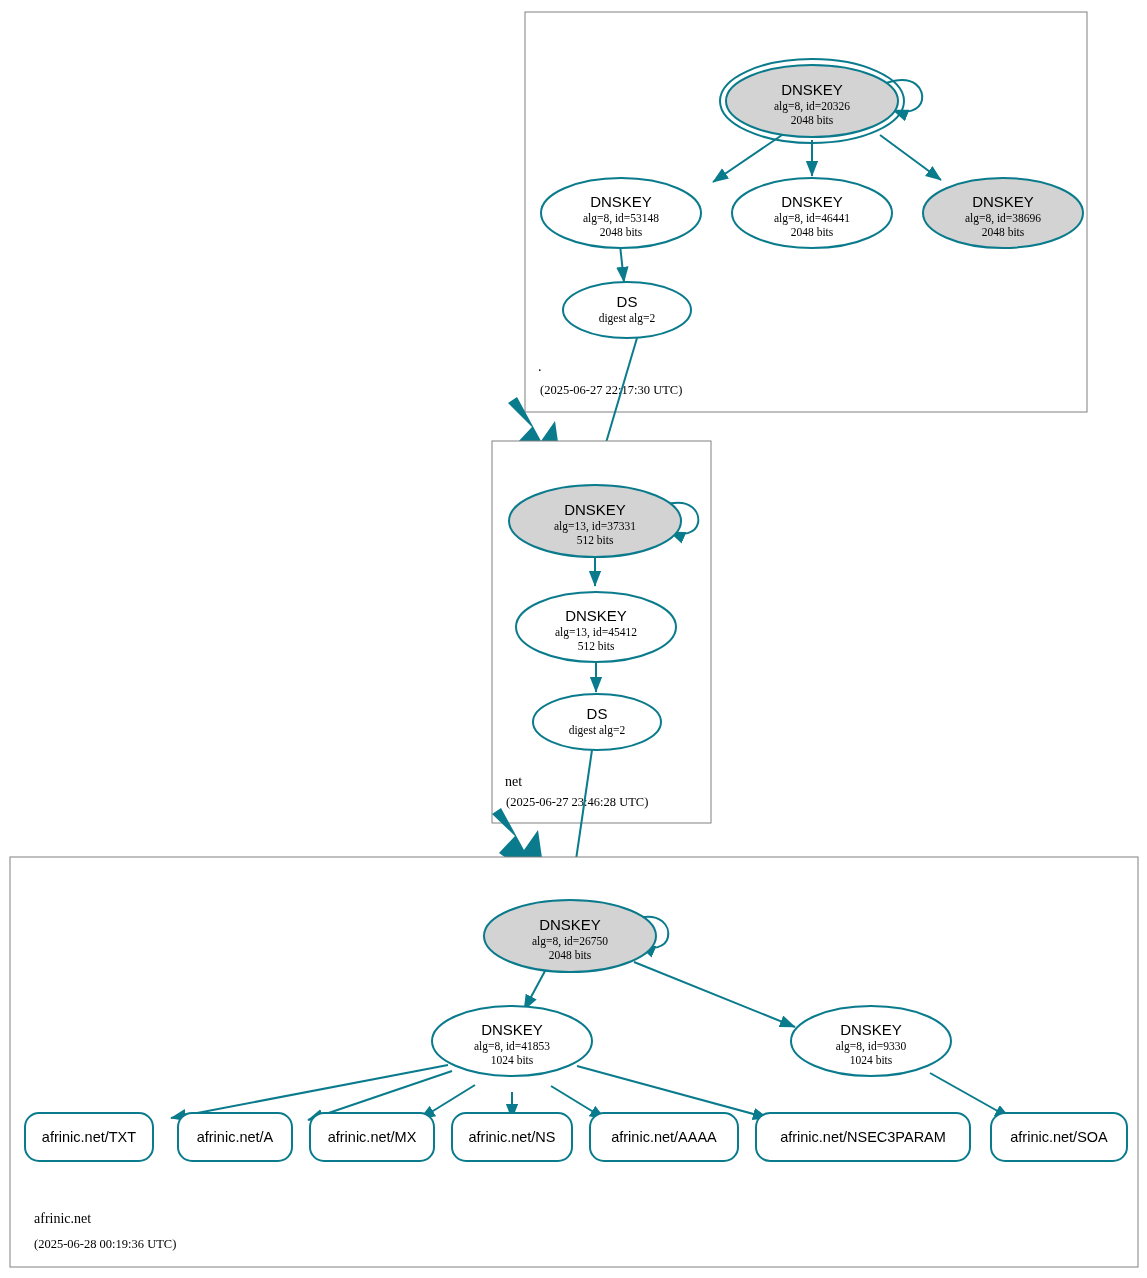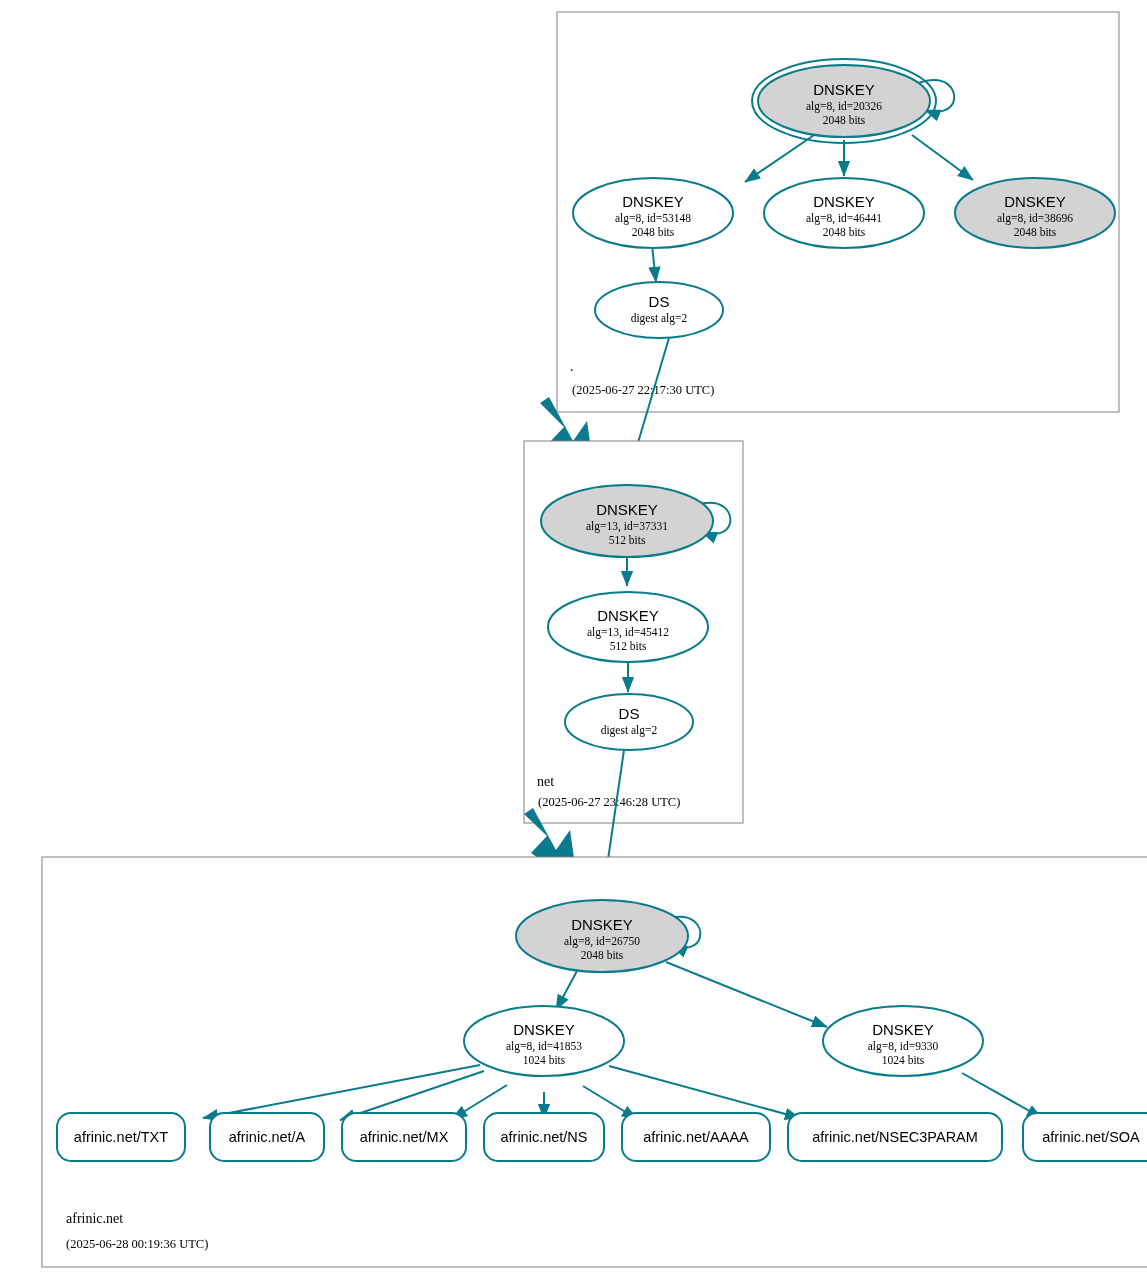--- a/index.html
+++ b/index.html
@@ -1,18 +1,18 @@
 <!DOCTYPE html>
 <html><head>
 <meta charset="utf-8">
 <style>
   html,body{margin:0;padding:0;background:#ffffff;}
   body{width:1147px;height:1278px;overflow:hidden;
        font-family:"Liberation Sans","DejaVu Sans",sans-serif;}
-  #stage{position:relative;width:993px;height:1278px;padding-left:32px;}
+  #stage{position:relative;width:993px;height:1278px;}
   svg{display:block;}
   .cluster-box{fill:#ffffff;stroke:#808080;stroke-width:1;}
   .node-ell{stroke:#0a7b8c;stroke-width:2;}
   .fill-white{fill:#ffffff;}
   .fill-gray{fill:#d3d3d3;}
   .rec-box{fill:#ffffff;stroke:#0a7b8c;stroke-width:2;}
   .edge{stroke:#0a7b8c;stroke-width:2;fill:none;}
   .edge-thick{fill:#0a7b8c;stroke:none;}
   text{fill:#000000;}
   .t-title{font-family:"Liberation Sans","DejaVu Sans",sans-serif;font-size:15px;text-anchor:middle;}

